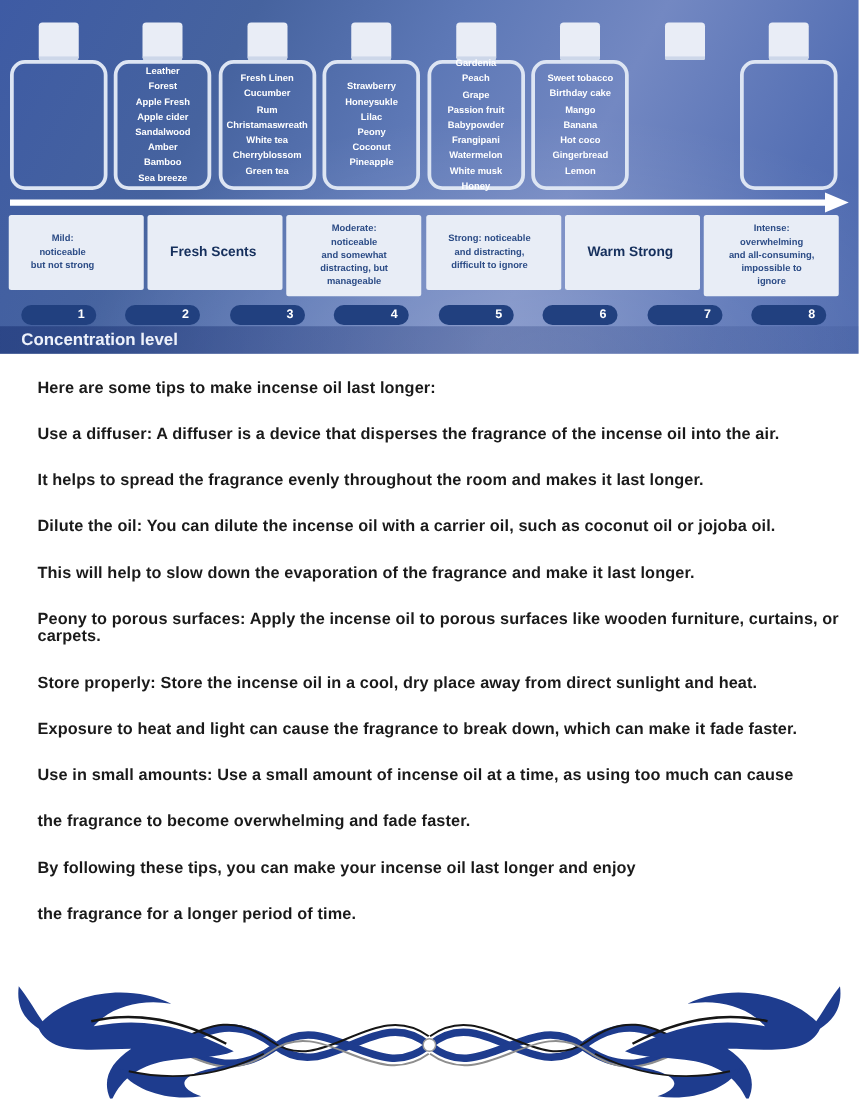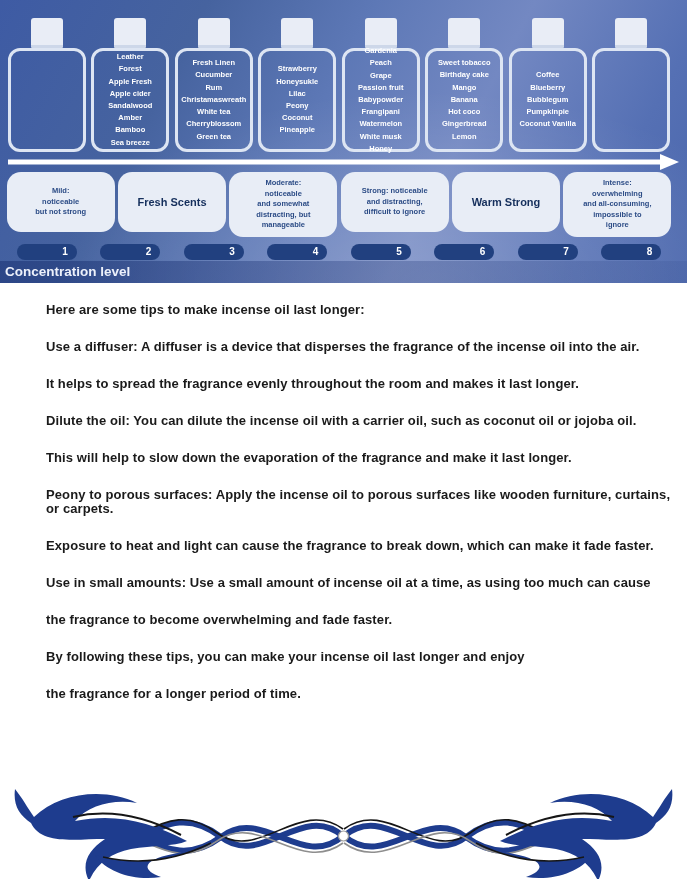--- a/index.html
+++ b/index.html
@@ -33,51 +33,52 @@
   .scents {
     font-size:7.5px; font-weight:bold; color:#ffffff;
     line-height:12.2px; text-align:center; white-space:pre-line;
   }
 
   .arrow-row { position:absolute; top:152px; left:0; width:687px; height:20px; }
 
   .levels-row { top:172px; align-items:flex-start; }
   .level-box {
     width:72px; min-height:48px; background:#e8edf6;
-    border-radius:14px; padding:6px 18px;
-    display:flex; align-items:center; justify-content:center;
+    border-radius:2px; padding:6px 18px;
+    display:flex; align-items:center; 
   }
   .level-label {
     font-size:7.5px; font-weight:600; color:#2c4c86;
     line-height:10.5px; text-align:center; white-space:pre-line;
   }
   .level-box.emph .level-label {
     font-size:11px; font-weight:bold; color:#152f5c; line-height:13px;
   }
 
   .pills-row { top:244px; }
   .pill {
     width:60px; height:16px; background:#21407f; border-radius:8px;
     color:#fff; font-size:10px; font-weight:bold;
     text-align:right; line-height:16px; padding-right:9px; box-sizing:border-box;
   }
 
   .axis-band {
     position:absolute; bottom:0; left:0; right:0; height:22px;
     background:linear-gradient(90deg, rgba(21,44,110,0.50), rgba(21,44,110,0.10));
+    padding-left:12px;
   }
   .axis-label {
     font-size:13.5px; font-weight:bold; color:#edf1fb;
     line-height:22px; padding-left:5px;
   }
 
   
   .tips { padding:20px 10px 0 30px; }
   .tips p {
-    margin:0 0 23px 16px; font-size:13px; line-height:14px;
+    margin:0 0 23px 0; font-size:13px; line-height:14px;
     color:#1a1a1a; font-weight:600; letter-spacing:0.1px;
   }
 
   
   .flourish-wrap { position:absolute; left:0; top:779px; width:687px; height:100px; }
 </style>
 </head>
 <body>
 
 <div class="banner">
@@ -145,27 +146,20 @@
         <div class="scents">Sweet tobacco
 Birthday cake
 Mango
 Banana
 Hot coco
 Gingerbread Lemon</div>
       </div>
     </div>
     <div class="col">
       <div class="bottle-cap"></div>
-      <div class="bottle-body">
-        <div class="scents">Coffee
-Blueberry
-Bubblegum
-Pumpkinpie
-Coconut Vanilla</div>
-      </div>
     </div>
     <div class="col">
       <div class="bottle-cap"></div>
       <div class="bottle-body">
         <div class="scents"></div>
       </div>
     </div>
   </div>
 
   <div class="arrow-row">
@@ -250,20 +244,21 @@
   </div>
 </div>
 
 <div class="tips">
   <p>Here are some tips to make incense oil last longer:</p>
   <p>Use a diffuser: A diffuser is a device that disperses the fragrance of the incense oil into the air.</p>
   <p>It helps to spread the fragrance evenly throughout the room and makes it last longer.</p>
   <p>Dilute the oil: You can dilute the incense oil with a carrier oil, such as coconut oil or jojoba oil.</p>
   <p>This will help to slow down the evaporation of the fragrance and make it last longer.</p>
   <p>Peony to porous surfaces: Apply the incense oil to porous surfaces like wooden furniture, curtains, or carpets.</p>
+  <p>Store properly: Store the incense oil in a cool, dry place away from direct sunlight and heat.</p>
   <p>Exposure to heat and light can cause the fragrance to break down, which can make it fade faster.</p>
   <p>Use in small amounts: Use a small amount of incense oil at a time, as using too much can cause</p>
   <p>the fragrance to become overwhelming and fade faster.</p>
   <p>By following these tips, you can make your incense oil last longer and enjoy</p>
   <p>the fragrance for a longer period of time.</p>
 </div>
 
 <div class="flourish-wrap">
   <svg width="687" height="100" viewBox="0 0 687 100">
     <defs>

